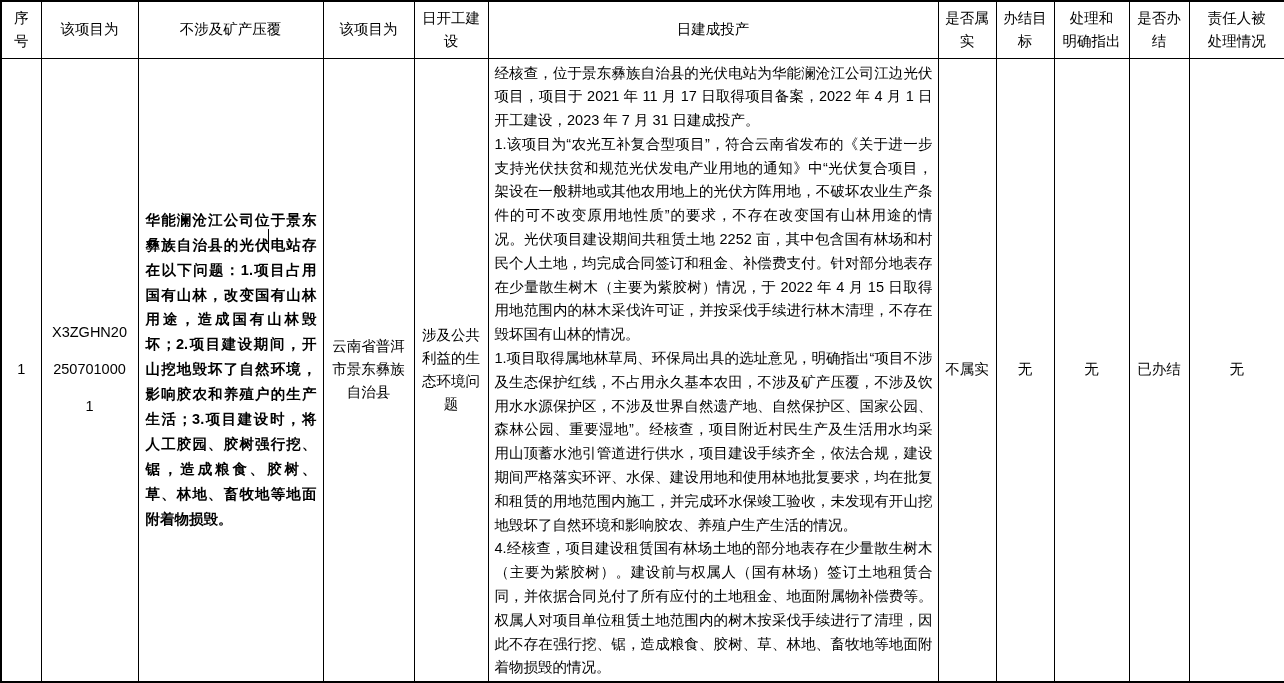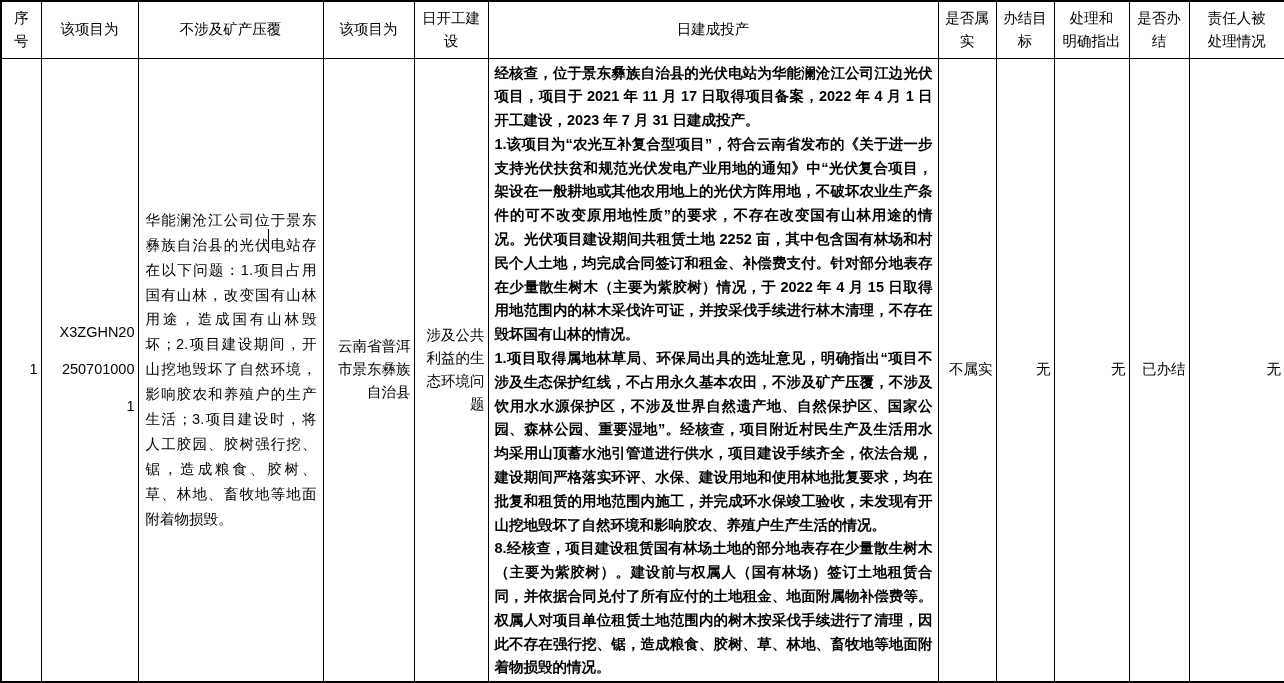--- a/index.html
+++ b/index.html
@@ -16,31 +16,31 @@
     background: #ffffff;
   }
   th, td { border: 1px solid #000000; overflow: hidden; }
   th {
     font-weight: normal; font-size: 14.5px; line-height: 23px;
     text-align: center; vertical-align: middle;
     white-space: pre-line; height: 57px; padding: 1px 2px;
   }
   td { font-size: 14.5px; }
   td.center {
-    text-align: right; vertical-align: middle;
+    text-align: center; vertical-align: middle;
     line-height: 23px; padding: 18px 3px; white-space: pre-line;
   }
   td.acceptance { line-height: 37px; }
   td.problem {
     vertical-align: middle; text-align: justify; text-justify: inter-character;
-    line-height: 24.9px; padding: 2px 6px 2px 7px;
+    line-height: 24.9px; padding: 2px 6px 2px 7px; font-weight: bold;
   }
   td.verify {
     vertical-align: top; text-align: justify; text-justify: inter-character;
-    line-height: 23.8px; padding: 3px 5px 0 6px; font-weight: bold;
+    line-height: 23.8px; padding: 3px 5px 0 6px;
   }
   td.verify p { margin: 0; }
   .caret {
     position: absolute; width: 1px; height: 24px;
     background: #000000; left: 268px; top: 229px;
   }
 </style>
 </head>
 <body>
 
@@ -83,21 +83,21 @@
       <td class="center acceptance">X3ZGHN20
 250701000
 1</td>
       <td class="problem">华能澜沧江公司位于景东彝族自治县的光伏电站存在以下问题：1.项目占用国有山林，改变国有山林用途，造成国有山林毁坏；2.项目建设期间，开山挖地毁坏了自然环境，影响胶农和养殖户的生产生活；3.项目建设时，将人工胶园、胶树强行挖、锯，造成粮食、胶树、草、林地、畜牧地等地面附着物损毁。</td>
       <td class="center">云南省普洱市景东彝族自治县</td>
       <td class="center">涉及公共利益的生态环境问题</td>
       <td class="verify">
         <p>经核查，位于景东彝族自治县的光伏电站为华能澜沧江公司江边光伏项目，项目于 2021 年 11 月 17 日取得项目备案，2022 年 4 月 1 日开工建设，2023 年 7 月 31 日建成投产。</p>
         <p>1.该项目为“农光互补复合型项目”，符合云南省发布的《关于进一步支持光伏扶贫和规范光伏发电产业用地的通知》中“光伏复合项目，架设在一般耕地或其他农用地上的光伏方阵用地，不破坏农业生产条件的可不改变原用地性质”的要求，不存在改变国有山林用途的情况。光伏项目建设期间共租赁土地 2252 亩，其中包含国有林场和村民个人土地，均完成合同签订和租金、补偿费支付。针对部分地表存在少量散生树木（主要为紫胶树）情况，于 2022 年 4 月 15 日取得用地范围内的林木采伐许可证，并按采伐手续进行林木清理，不存在毁坏国有山林的情况。</p>
         <p>1.项目取得属地林草局、环保局出具的选址意见，明确指出“项目不涉及生态保护红线，不占用永久基本农田，不涉及矿产压覆，不涉及饮用水水源保护区，不涉及世界自然遗产地、自然保护区、国家公园、森林公园、重要湿地”。经核查，项目附近村民生产及生活用水均采用山顶蓄水池引管道进行供水，项目建设手续齐全，依法合规，建设期间严格落实环评、水保、建设用地和使用林地批复要求，均在批复和租赁的用地范围内施工，并完成环水保竣工验收，未发现有开山挖地毁坏了自然环境和影响胶农、养殖户生产生活的情况。</p>
-        <p>8.经核查，项目建设租赁国有林场土地的部分地表存在少量散生树木（主要为紫胶树）。建设前与权属人（国有林场）签订土地租赁合同，并依据合同兑付了所有应付的土地租金、地面附属物补偿费等。权属人对项目单位租赁土地范围内的树木按采伐手续进行了清理，因此不存在强行挖、锯，造成粮食、胶树、草、林地、畜牧地等地面附着物损毁的情况。</p>
+        <p>4.经核查，项目建设租赁国有林场土地的部分地表存在少量散生树木（主要为紫胶树）。建设前与权属人（国有林场）签订土地租赁合同，并依据合同兑付了所有应付的土地租金、地面附属物补偿费等。权属人对项目单位租赁土地范围内的树木按采伐手续进行了清理，因此不存在强行挖、锯，造成粮食、胶树、草、林地、畜牧地等地面附着物损毁的情况。</p>
       </td>
       <td class="center">不属实</td>
       <td class="center">无</td>
       <td class="center">无</td>
       <td class="center">已办结</td>
       <td class="center">无</td>
     </tr>
   </tbody>
 </table>
 

